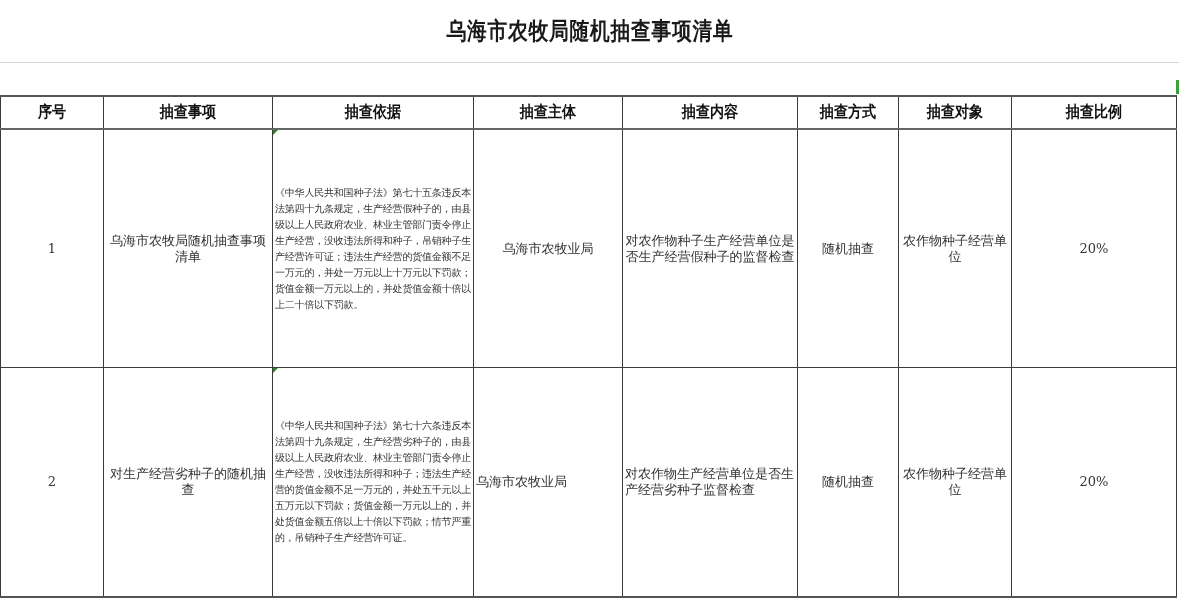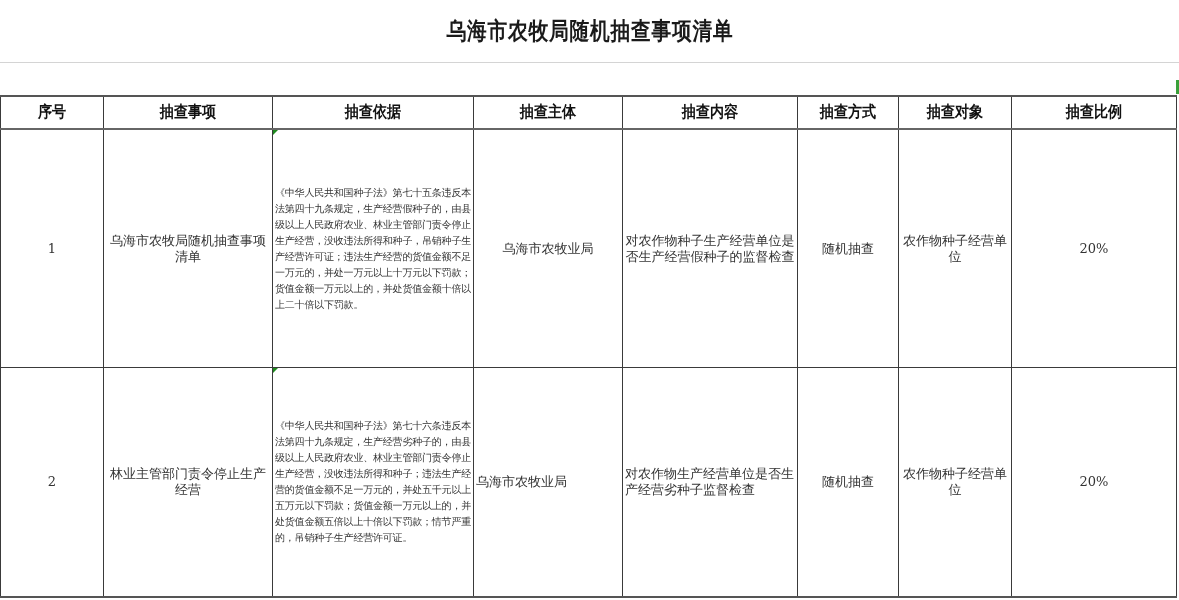--- a/index.html
+++ b/index.html
@@ -96,21 +96,21 @@
         <span>《中华人民共和国种子法》第七十五条违反本法第四十九条规定，生产经营假种子的，由县级以上人民政府农业、林业主管部门责令停止生产经营，没收违法所得和种子，吊销种子生产经营许可证；违法生产经营的货值金额不足一万元的，并处一万元以上十万元以下罚款；货值金额一万元以上的，并处货值金额十倍以上二十倍以下罚款。</span>
       </td>
       <td>乌海市农牧业局</td>
       <td>对农作物种子生产经营单位是否生产经营假种子的监督检查</td>
       <td>随机抽查</td>
       <td>农作物种子经营单位</td>
       <td>20%</td>
     </tr>
     <tr class="r2">
       <td>2</td>
-      <td>林业主管部门责令停止生产经营</td>
+      <td>对生产经营劣种子的随机抽查</td>
       <td class="basis">
         <span class="corner"></span>
         <span>《中华人民共和国种子法》第七十六条违反本法第四十九条规定，生产经营劣种子的，由县级以上人民政府农业、林业主管部门责令停止生产经营，没收违法所得和种子；违法生产经营的货值金额不足一万元的，并处五千元以上五万元以下罚款；货值金额一万元以上的，并处货值金额五倍以上十倍以下罚款；情节严重的，吊销种子生产经营许可证。</span>
       </td>
       <td class="left">乌海市农牧业局</td>
       <td class="left">对农作物生产经营单位是否生产经营劣种子监督检查</td>
       <td>随机抽查</td>
       <td>农作物种子经营单位</td>
       <td>20%</td>
     </tr>

